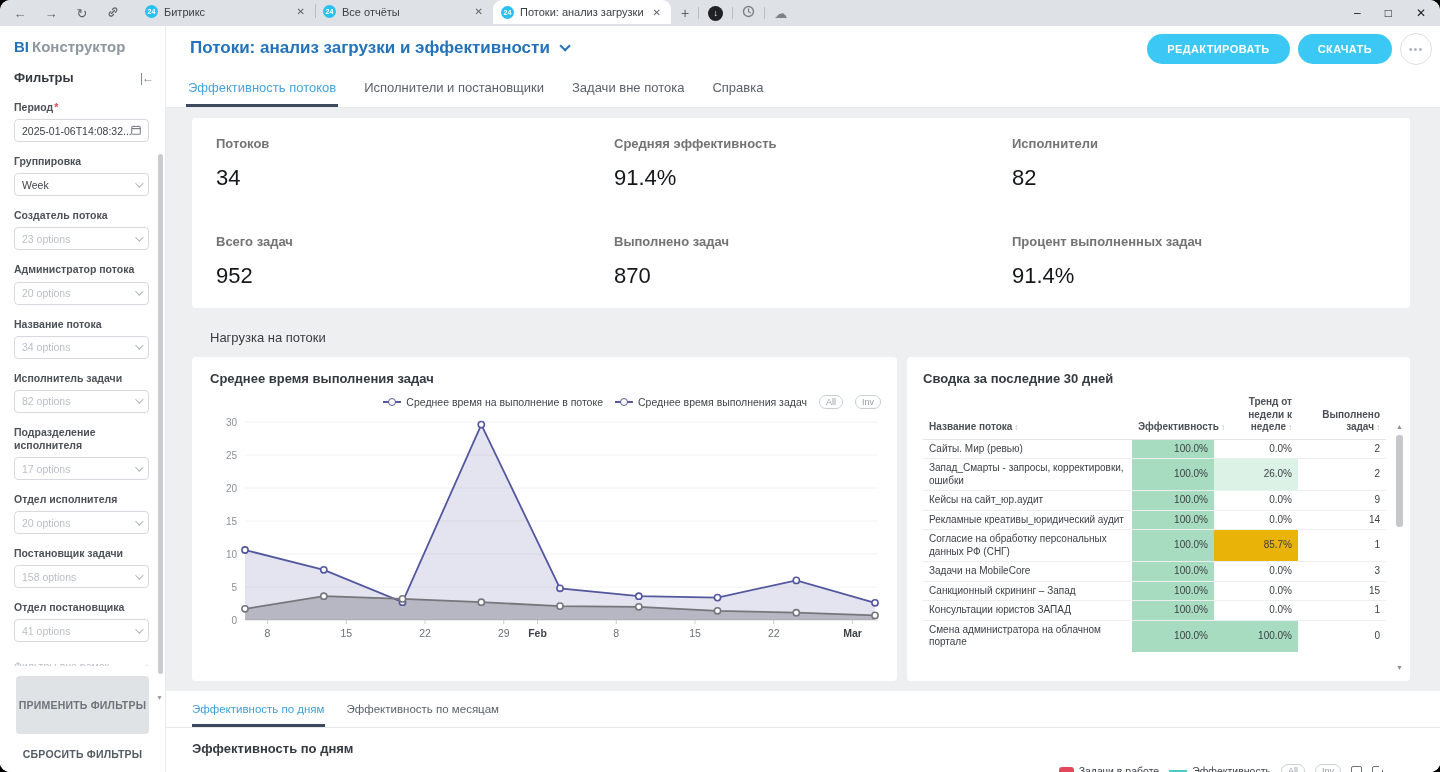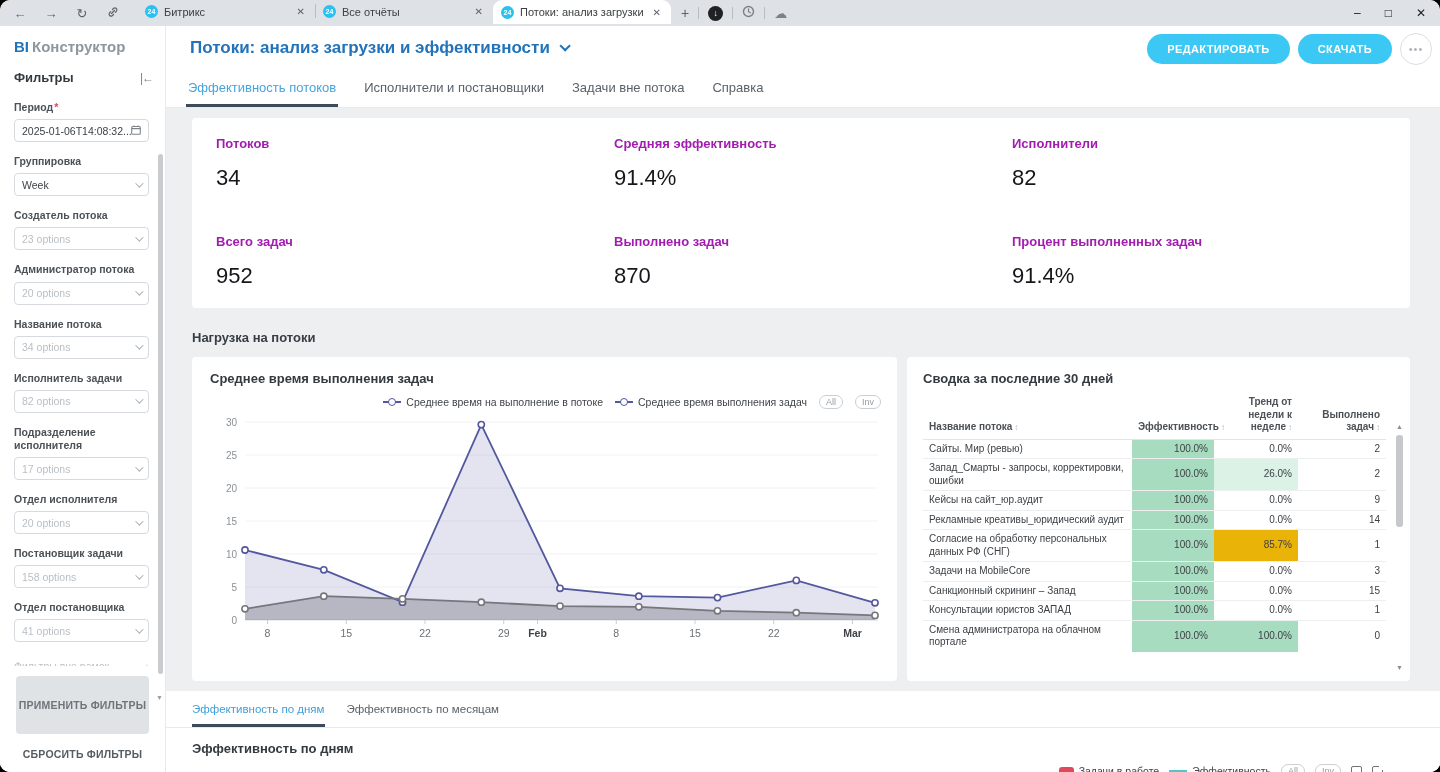--- a/index.html
+++ b/index.html
@@ -60,24 +60,24 @@
   .pill-btn { height:30px; line-height:30px; border-radius:16px; background:#3cc8f4; color:#fff; font-size:11px; font-weight:bold; padding:0 20px; letter-spacing:.4px; }
   .more-btn { width:32px; height:32px; border-radius:50%; border:1px solid #dbdfe2; background:#fff; color:#aeb4ba; font-size:11px; letter-spacing:1px; display:flex; align-items:center; justify-content:center; }
   .main-tabs { display:flex; gap:24px; padding:10px 0 0 20px; border-bottom:1px solid #e8eaec; }
   .mtab { font-size:13px; color:#59616b; padding:0 2px 9px; border-bottom:3px solid transparent; }
   .mtab.active { color:#47a4dd; border-bottom-color:#3d4a5e; }
 
   .content { flex:1; background:#edeff1; overflow:hidden; }
 
   
   .kpi-card { margin:10px 30px 0 26px; background:#fff; border-radius:4px; height:190px; padding:18px 0 0 24px; display:grid; grid-template-columns:1fr 1fr 1fr; grid-template-rows:98px auto; }
-  .kpi .lbl { font-size:13px; font-weight:bold; color:#a21caf; }
+  .kpi .lbl { font-size:13px; font-weight:bold; color:#737373; }
   .kpi .val { font-size:22px; color:#141619; margin-top:14px; }
 
-  .section-head { margin:22px 0 12px 26px; font-size:13px; font-weight:bold; color:#383d42; }
+  .section-head { margin:22px 0 12px 44px; font-size:13px; font-weight:normal; color:#383d42; }
 
   
   .cards-row { display:flex; gap:10px; margin:0 30px 0 26px; height:324px; }
   .chart-card { flex:0 0 705px; background:#fff; border-radius:4px; padding:14px 14px 0 18px; position:relative; }
   .card-title { font-size:13px; font-weight:bold; color:#333a40; }
   .c1-legend { position:absolute; top:38px; right:16px; display:flex; align-items:center; gap:12px; font-size:10.5px; color:#40444a; }
   .lg-item { display:flex; align-items:center; gap:5px; }
   .lg-marker { width:18px; height:9px; position:relative; }
   .lg-marker .ln { position:absolute; left:0; right:0; top:3.5px; height:2px; background:#53579e; }
   .lg-marker .ci { position:absolute; left:5px; top:0; width:8px; height:8px; border:1.6px solid #53579e; border-radius:50%; background:#fff; }

